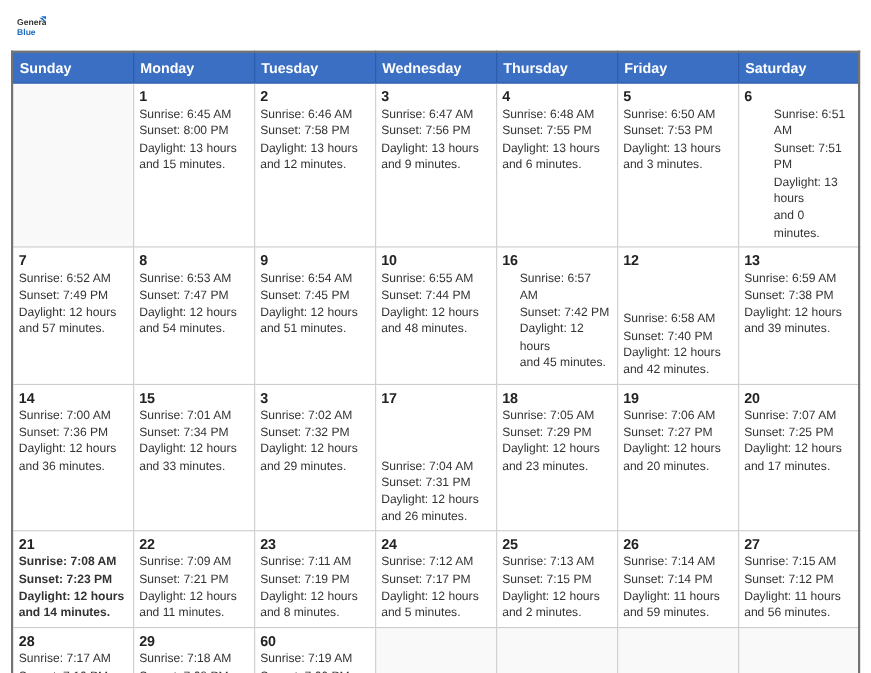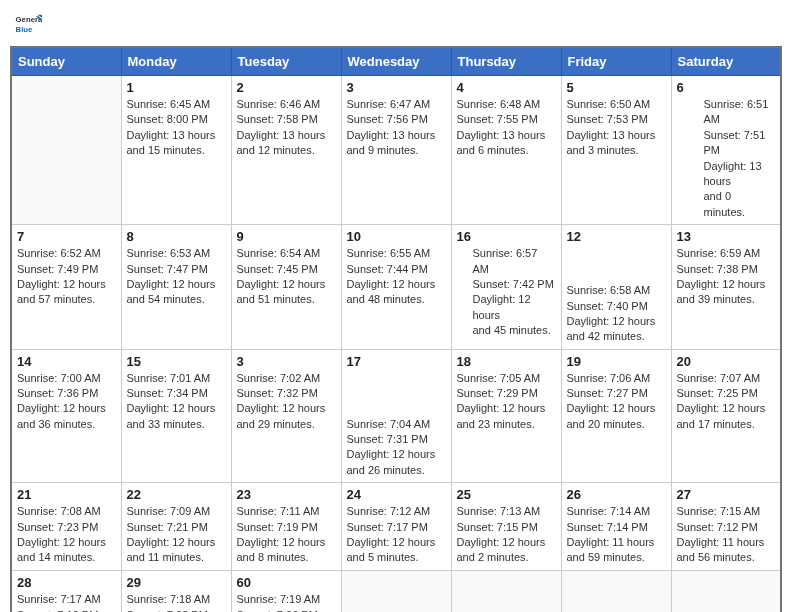--- a/index.html
+++ b/index.html
@@ -268,21 +268,21 @@
           <span class="day-number">20</span>
           <div class="day-info" style="white-space: pre-line;">Sunrise: 7:07 AM
 Sunset: 7:25 PM
 Daylight: 12 hours
 and 17 minutes.</div>
         </td>
       </tr>
       <tr class="week-row">
         <td>
           <span class="day-number">21</span>
-          <div class="day-info" style="white-space: pre-line;">Sunrise: 7:08 AM
+          <div class="day-info" style="white-space: pre-line; font-weight: bold;">Sunrise: 7:08 AM
 Sunset: 7:23 PM
 Daylight: 12 hours
 and 14 minutes.</div>
         </td>
         <td>
           <span class="day-number">22</span>
           <div class="day-info" style="white-space: pre-line;">Sunrise: 7:09 AM
 Sunset: 7:21 PM
 Daylight: 12 hours
 and 11 minutes.</div>

